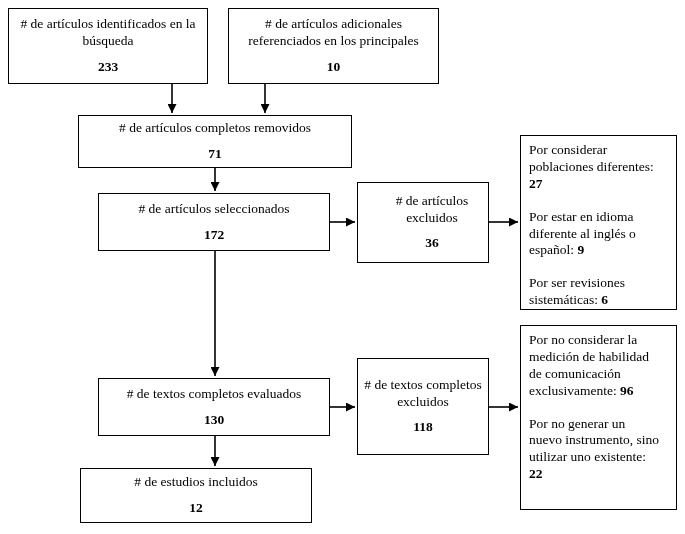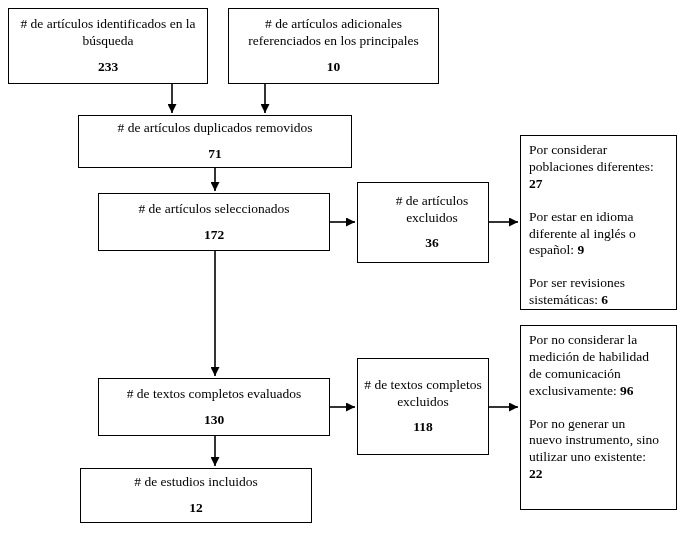--- a/index.html
+++ b/index.html
@@ -97,21 +97,21 @@
     <div class="label"># de artículos identificados en la búsqueda</div>
     <div class="value">233</div>
   </div>
 
   <div class="box b-additional">
     <div class="label"># de artículos adicionales referenciados en los principales</div>
     <div class="value">10</div>
   </div>
 
   <div class="box b-duplicates">
-    <div class="label"># de artículos duplicados removidos</div>
+    <div class="label"># de artículos completos removidos</div>
     <div class="value">71</div>
   </div>
 
   <div class="box b-selected">
     <div class="label"># de artículos seleccionados</div>
     <div class="value">172</div>
   </div>
 
   <div class="box b-excluded">
     <div class="label"># de artículos excluidos</div>

